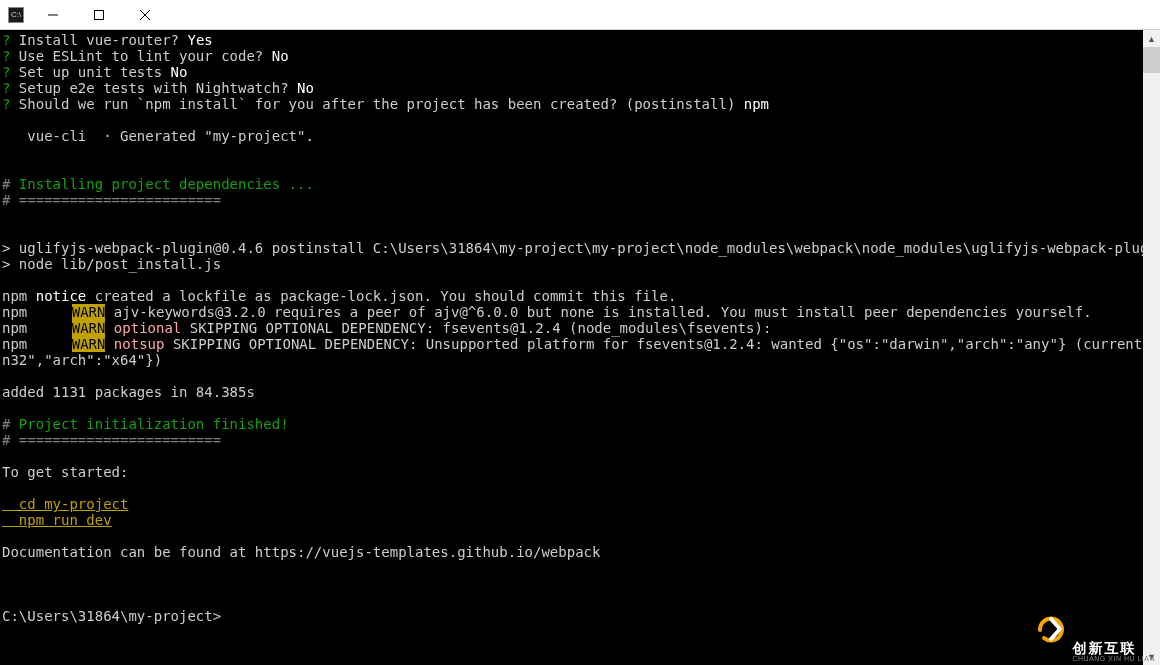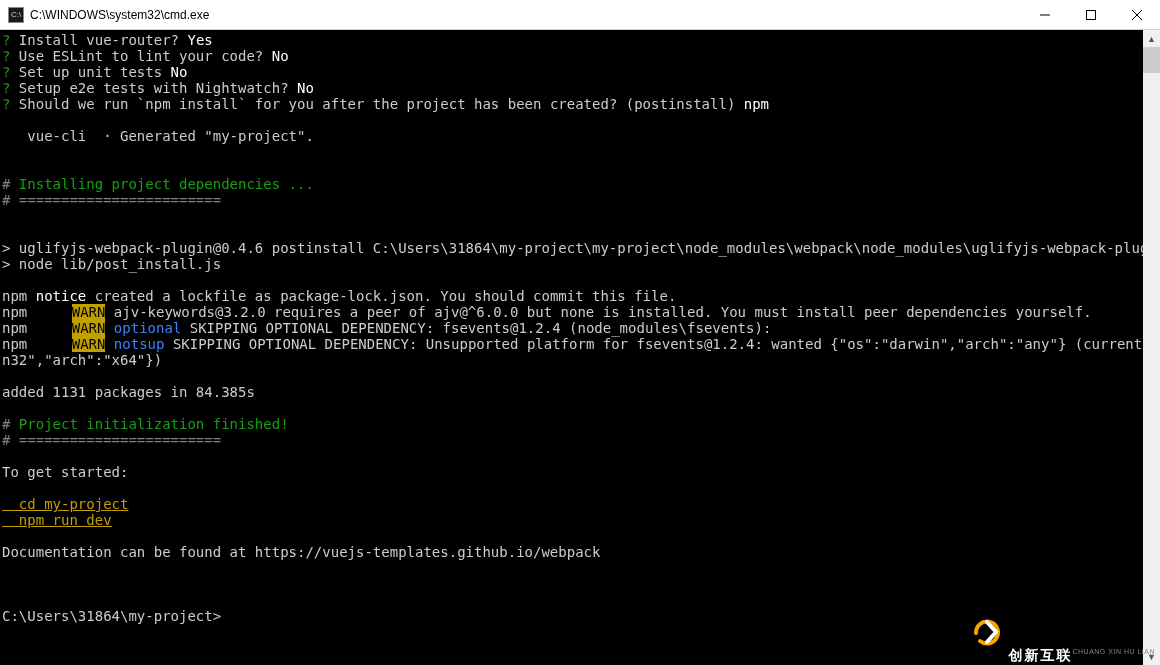--- a/index.html
+++ b/index.html
@@ -15,35 +15,34 @@
 .terminal { flex:1; background:#000; color:#ccc; font-family:"NSimSun","SimSun",Consolas,monospace; font-size:14px; line-height:16px; padding:2px 0 0 2px; white-space:pre; overflow:hidden; }
 .scrollbar { width:17px; background:#f0f0f0; position:relative; }
 .scroll-thumb { position:absolute; top:0; left:0; right:0; height:26px; background:#cdcdcd; }
 .scroll-btn { position:absolute; left:0; right:0; height:17px; display:flex; align-items:center; justify-content:center; font-size:9px; color:#555; }
 .scroll-btn.up { top:0; }
 .scroll-btn.down { bottom:0; }
 .green { color:#13a10e; }
 .yellow { color:#c0a000;text-decoration:underline; }
 .yellowbg { background:#c0a000; color:#000;margin-left:36px; }
 .cyan { color:#ffffff; }
-.magenta { color:#3b82f6; }
+.magenta { color:#fca5a5; }
 .hash { color:#808080; }
 .watermark { position:absolute; right:5px; bottom:3px; display:flex; align-items:center; gap:6px; }
 .wm-logo { width:30px; height:30px; }
-.wm-text { display:flex; flex-direction:row; line-height:1; letter-spacing:2px;margin-top:44px; }
+.wm-text { display:flex; flex-direction:column; line-height:1; letter-spacing:2px;margin-top:44px; }
 .wm-cn { font-size:14px; color:#fff; font-weight:bold; font-family:"Microsoft YaHei",sans-serif; }
 .wm-en { font-size:7px; color:#888; letter-spacing:0.5px; }
 </style>
 </head>
 <body>
 
 <div class="window">
   <div class="titlebar">
     <div class="titlebar-icon">C:\</div>
-    <div class="titlebar-title">C:\WINDOWS\system32\cmd.exe</div>
     <div class="win-controls">
       <div class="win-btn">
           <svg viewBox="0 0 10 10">
             <line x1="0" y1="5" x2="10" y2="5" stroke="#000" stroke-width="1"></line>
           </svg>
         </div>
       <div class="win-btn">
           <svg viewBox="0 0 10 10">
             <rect x="0.5" y="0.5" width="9" height="9" fill="none" stroke="#000" stroke-width="1"></rect>
           </svg>

